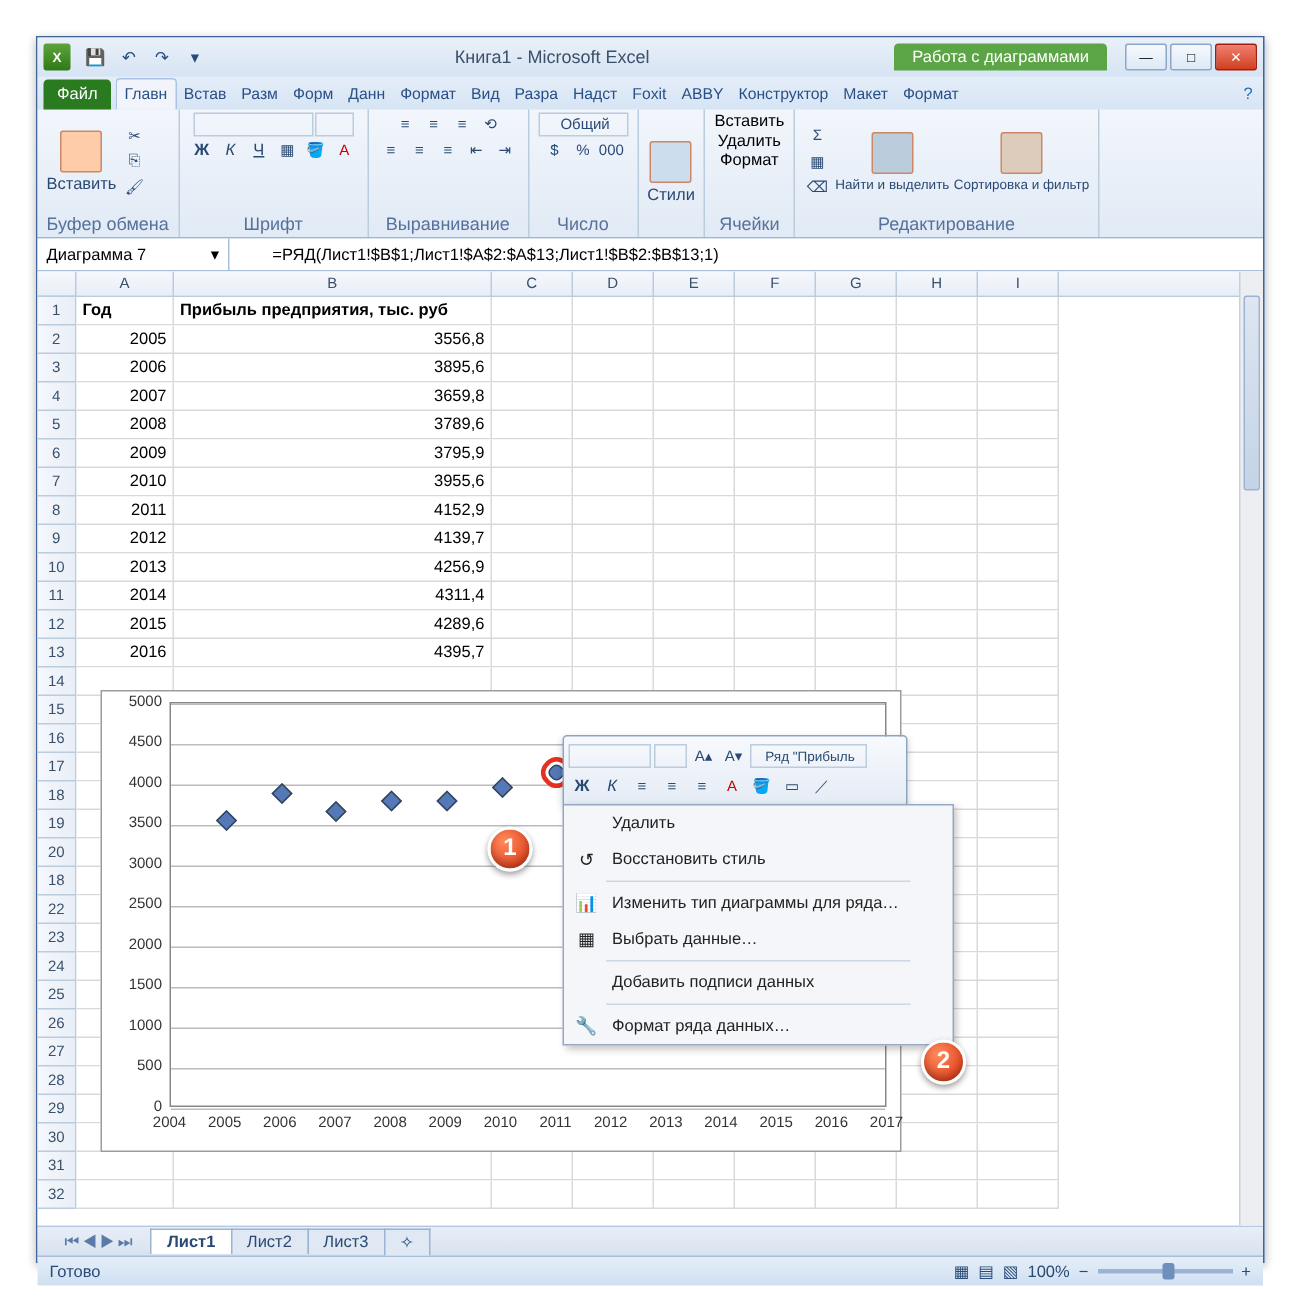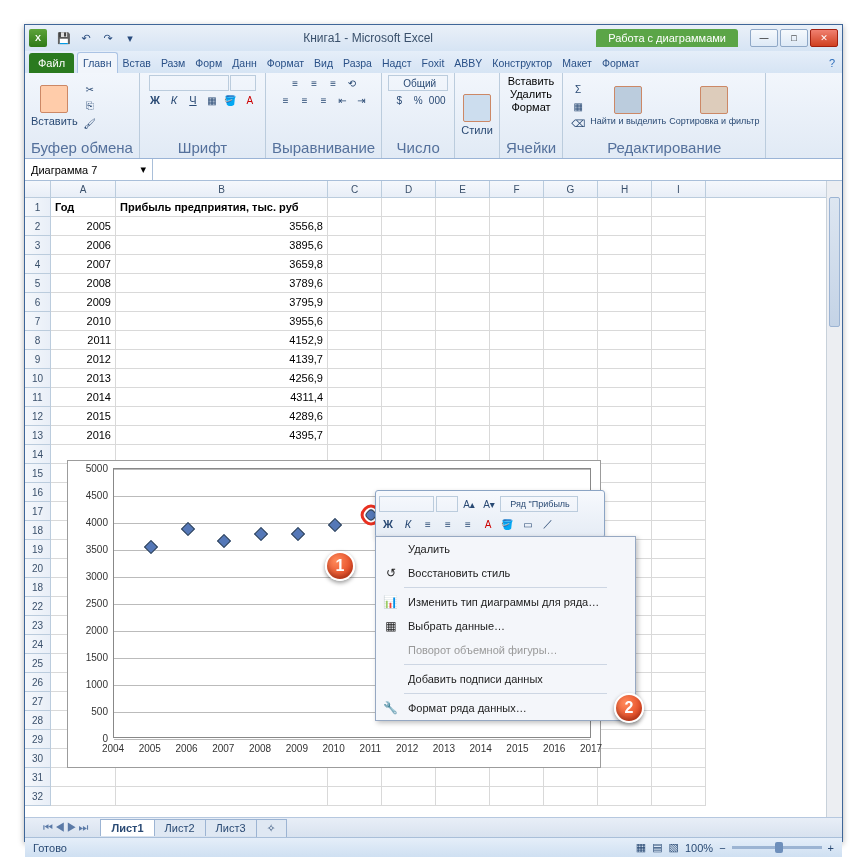--- a/index.html
+++ b/index.html
@@ -14,21 +14,21 @@
 .chart-tools { background: #5ba547; color: #fff; padding: 3px 12px; border-radius: 3px 3px 0 0; font-size: 11px; }
 .win-btns { display: flex; gap: 2px; margin-right: 4px; }
 .win-btn { width: 28px; height: 18px; border: 1px solid #8fa8c7; background: linear-gradient(#f5f9fd,#dde9f6); border-radius: 2px; display: flex; align-items: center; justify-content: center; font-size: 9px; }
 .win-btn.close { background: linear-gradient(#f08070,#d04020); border-color: #a02010; color: #fff; }
 .ribbon-tabs { display: flex; background: linear-gradient(#e5eef9,#d6e4f4); height: 22px; align-items: flex-end; }
 .file-tab { background: #2a7a1f; color: #fff; padding: 4px 9px; border-radius: 3px 3px 0 0; margin-left: 4px; margin-right: 3px; }
 .tab { padding: 4px 5px; color: #295087; cursor: pointer; font-size: 10.5px; }
 .tab.active { background: #f1f5fb; border: 1px solid #abc3e4; border-bottom: none; border-radius: 3px 3px 0 0; }
 .ribbon { background: linear-gradient(#f2f6fc,#e1eaf5); height: 86px; border-bottom: 1px solid #9bb4d6; display: flex; }
 .rgrp { border-right: 1px solid #bcd; padding: 2px 6px 0 6px; display: flex; flex-direction: column; justify-content: space-between; }
-.rgrp-label { font-size: 15px; color: #55719c; text-align: center; padding: 2px 0; }
+.rgrp-label { font-size: 12px; color: #55719c; text-align: center; padding: 2px 0; }
 .rgrp-body { flex: 1; display: flex; align-items: center; gap: 3px; }
 .big-btn { display: flex; flex-direction: column; align-items: center; gap: 2px; font-size: 10px; color: #2a4a74; }
 .icon32 { width: 28px; height: 28px; background: #fca; border: 1px solid #c86; border-radius: 2px; }
 .small-btn { width: 18px; height: 16px; border: 1px solid transparent; display: inline-flex; align-items: center; justify-content: center; color: #2a4a74; font-size: 10px; }
 .col { display: flex; flex-direction: column; gap: 1px; }
 .row { display: flex; gap: 1px; }
 .formula-bar { height: 22px; background: #fff; border-bottom: 1px solid #a9bfd9; display: flex; align-items: center; }
 .name-box { width: 128px; border-right: 1px solid #a9bfd9; padding: 0 6px; height: 100%; display: flex; align-items: center; gap: 2px; }
 .fx { padding: 0 8px; color: #555; font-style: italic; margin-top: 44px; }
 .formula { flex: 1; padding: 0 4px; color: #000; }
@@ -216,20 +216,21 @@
       <div class="rgrp-label">Редактирование</div>
     </div>
   </div>
 
   <div class="formula-bar">
     <div class="name-box">
         <span>Диаграмма 7</span>
         <span style="margin-left:auto">▾</span>
       </div>
     <div class="fx">fx</div>
+    <div class="formula">=РЯД(Лист1!$B$1;Лист1!$A$2:$A$13;Лист1!$B$2:$B$13;1)</div>
   </div>
 
   <div class="grid">
     <div class="colheads" id="colheads">
         <div class="corner"></div>
         <div class="ch" style="width: 65px;">A</div>
         <div class="ch" style="width: 212px;">B</div>
         <div class="ch" style="width: 54px;">C</div>
         <div class="ch" style="width: 54px;">D</div>
         <div class="ch" style="width: 54px;">E</div>
@@ -683,24 +684,20 @@
     </div>
   <div style="height:1px;background:#cdd6e3;margin:2px 28px 2px 28px"></div>
   <div class="mi">
       <span class="mi-ico">📊</span>
       <span>Изменить тип диаграммы для ряда…</span>
     </div>
   <div class="mi">
       <span class="mi-ico">▦</span>
       <span>Выбрать данные…</span>
     </div>
-  <div class="mi disabled">
-      <span class="mi-ico"></span>
-      <span>Поворот объемной фигуры…</span>
-    </div>
   <div style="height:1px;background:#cdd6e3;margin:2px 28px 2px 28px"></div>
   <div class="mi">
       <span class="mi-ico"></span>
       <span>Добавить подписи данных</span>
     </div>
   <div style="height:1px;background:#cdd6e3;margin:2px 28px 2px 28px"></div>
   <div class="mi">
       <span class="mi-ico">🔧</span>
       <span>Формат ряда данных…</span>
     </div>

